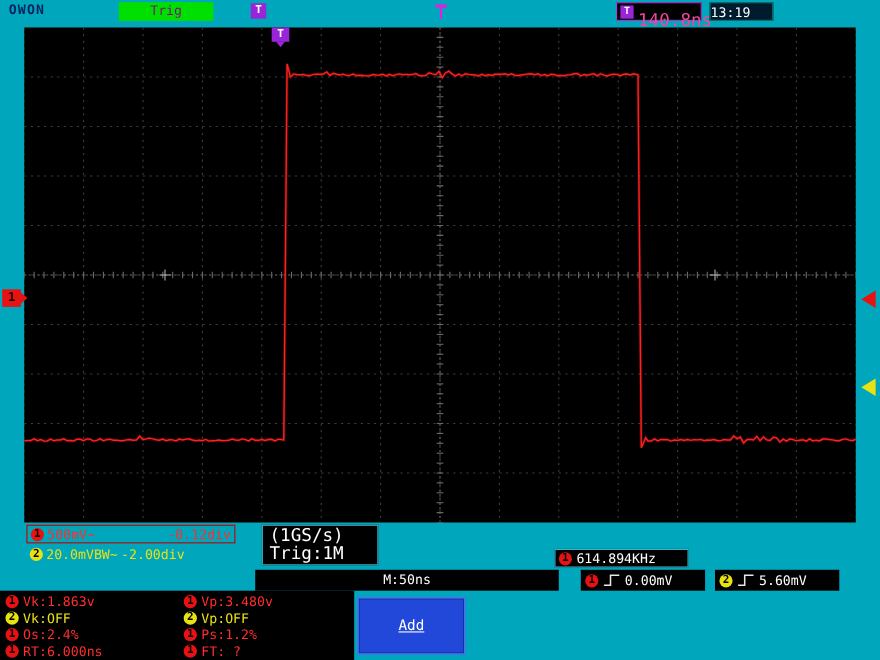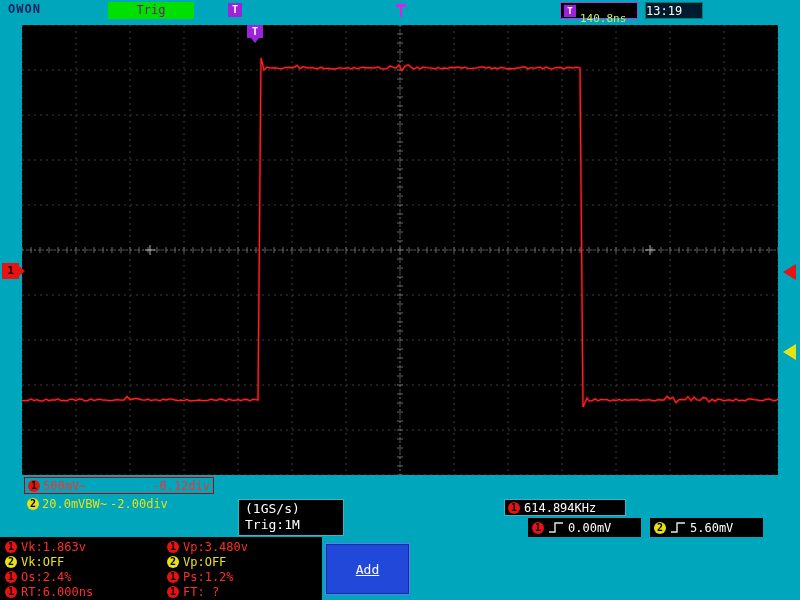--- a/index.html
+++ b/index.html
@@ -15,21 +15,21 @@
     font-size:12px;line-height:17px;text-align:center;}
   .ticon-small{position:absolute;left:228px;top:3px;width:14px;height:14px;background:#9a25d8;color:#fff;
     font-size:10px;line-height:14px;text-align:center;font-weight:bold;}
   .center-tmark{position:absolute;left:396px;top:4px;width:10px;height:13px;}
   .center-tmark::before{content:"";position:absolute;left:0;top:0;width:10px;height:3px;background:#e020e0;}
   .center-tmark::after{content:"";position:absolute;left:4px;top:3px;width:2px;height:10px;background:#e020e0;}
   .trig-time-box{position:absolute;left:560px;top:2px;width:78px;height:17px;background:#000;
     border:1px solid #a640e0;display:flex;align-items:center;gap:4px;padding:0 3px;box-sizing:border-box;}
   .trig-time-box .ticon{width:12px;height:12px;background:#9a25d8;color:#fff;font-size:9px;line-height:12px;
     text-align:center;font-weight:bold;flex:0 0 auto;}
-  .trig-time-box .val{color:#bef264;font-size:11px;margin-top:16px;}
+  .trig-time-box .val{color:#ec4899;font-size:16px;margin-top:16px;}
   .clock-box{position:absolute;left:645px;top:2px;width:58px;height:17px;background:#001a2e;border:1px solid #0f766e;
     color:#fff;font-size:12px;line-height:16px;text-align:left;box-sizing:border-box;}
   
   #scope{position:absolute;left:22px;top:25px;width:756px;height:450px;background:#000;}
   .trig-pos-marker{position:absolute;left:247px;top:25px;width:16px;height:13px;background:#9a25d8;color:#fff;
     font-size:10px;line-height:13px;text-align:center;font-weight:bold;z-index:5;}
   .trig-pos-marker::after{content:"";position:absolute;left:4px;top:13px;border-left:4px solid transparent;
     border-right:4px solid transparent;border-top:5px solid #9a25d8;}
   .ch1-marker{position:absolute;left:2px;top:263px;width:17px;height:16px;background:#e81212;color:#000;
     font-weight:bold;font-size:11px;line-height:16px;text-align:center;z-index:5;}
@@ -42,43 +42,43 @@
   .badge{display:inline-block;width:12px;height:12px;border-radius:50%;color:#000;font-size:10px;line-height:12px;
     font-weight:bold;text-align:center;flex:0 0 auto;}
   .badge.red{background:#e81212;}
   .badge.yellow{background:#e8e212;}
   
   .ch1-info{position:absolute;left:24px;top:477px;width:190px;height:17px;border:1px solid #c00000;
     display:flex;align-items:center;gap:3px;padding:0 3px;box-sizing:border-box;color:#ff2d2d;font-size:12px;}
   .ch1-info .offset{margin-left:auto;}
   .ch2-info{position:absolute;left:24px;top:496px;width:190px;height:16px;display:flex;align-items:center;gap:3px;
     padding:0 3px;box-sizing:border-box;color:#e8e212;font-size:12px;}
-  .acq-box{position:absolute;left:238px;top:499px;width:106px;height:37px;background:#000;border:1px solid #35b7cc;
-    box-sizing:border-box;color:#fff;font-size:13px;padding:1px 6px;}
+  .acq-box{position:absolute;left:238px;top:477px;width:106px;height:37px;background:#000;border:1px solid #35b7cc;
+    box-sizing:border-box;color:#fff;font-size:16px;padding:1px 6px;}
   .acq-box div{line-height:16px;}
   .freq-box{position:absolute;left:504px;top:499px;width:122px;height:17px;background:#000;border:1px solid #35b7cc;
     display:flex;align-items:center;gap:4px;padding:0 3px;box-sizing:border-box;color:#fff;font-size:12px;}
   .tb-bar{position:absolute;left:232px;top:518px;width:276px;height:19px;background:#000;color:#fff;font-size:12px;
     line-height:19px;text-align:center;}
   .trig-lvl{position:absolute;top:518px;width:113px;height:19px;background:#000;display:flex;align-items:center;
     gap:4px;padding:0 4px;box-sizing:border-box;color:#fff;font-size:12px;}
   .trig-lvl.t1{left:528px;}
   .trig-lvl.t2{left:650px;}
   .edge-icon{flex:0 0 auto;}
   
   .meas-panel{position:absolute;left:0;top:537px;width:322px;height:63px;background:#000;box-sizing:border-box;
     padding:2px 2px;display:grid;grid-template-columns:162px 152px;grid-auto-rows:15px;align-items:center;}
   .meas{display:flex;align-items:center;gap:4px;font-size:12px;padding-left:3px;}
   .meas.red{color:#ff2d2d;}
   .meas.yellow{color:#e8e212;}
   
   .soft-btn{position:absolute;top:543px;height:52px;background:#2148d8;border:1px solid #5c7cf0;
     box-shadow:inset 0 0 0 1px #1030a0;color:#fff;font-size:13px;display:flex;align-items:center;
     justify-content:center;box-sizing:border-box;cursor:pointer;font-family:inherit;}
-  .btn-add{left:325px;width:85px;text-decoration:underline;}
+  .btn-add{left:325px;width:98px;text-decoration:underline;}
   .btn-remove{left:416px;width:89px;}
 </style>
 </head>
 <body>
 
 <div id="screen">
 
   <div class="logo">OWON</div>
   <div class="trig-status">Trig</div>
   <div class="ticon-small">T</div>
@@ -280,20 +280,21 @@
   </div>
   <div class="acq-box">
     <div>(1GS/s)</div>
     <div>Trig:1M</div>
   </div>
   <div class="freq-box">
     <span class="badge red">1</span>
     <span>614.894KHz</span>
   </div>
 
+  <div class="tb-bar">M:50ns</div>
   <div class="trig-lvl t1">
     <span class="badge red">1</span>
     <svg class="edge-icon" width="16" height="13" viewBox="0 0 16 13">
       <polyline points="1,11 7,11 7,2 15,2" fill="none" stroke="#e8e8e8" stroke-width="1.4"></polyline>
     </svg>
     <span>0.00mV</span>
   </div>
   <div class="trig-lvl t2">
     <span class="badge yellow">2</span>
     <svg class="edge-icon" width="16" height="13" viewBox="0 0 16 13">

